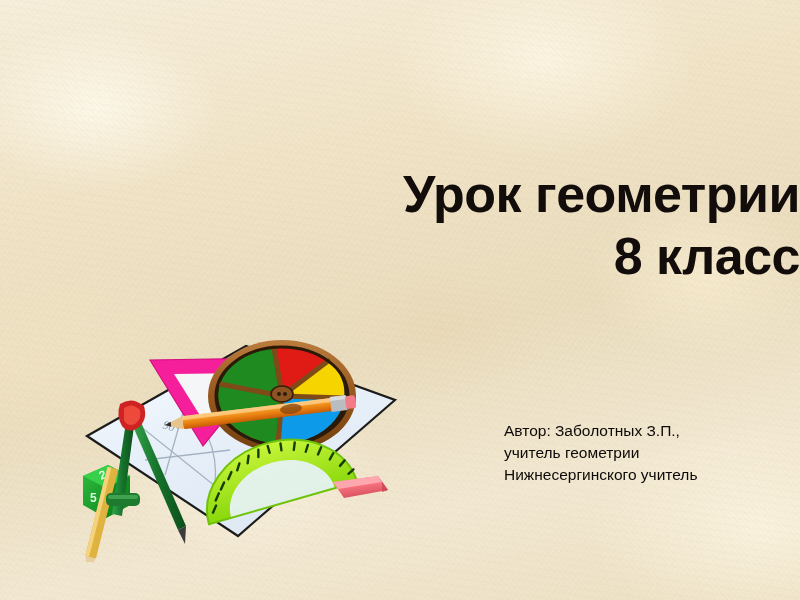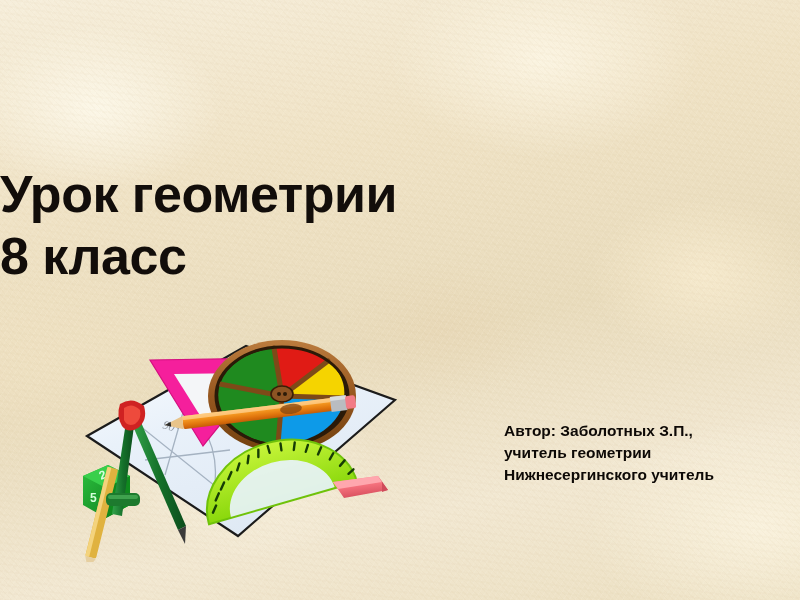--- a/index.html
+++ b/index.html
@@ -35,21 +35,21 @@
       repeating-linear-gradient(122deg, rgba(255,253,244,0.16) 0px, rgba(255,253,244,0.16) 1px, rgba(255,255,255,0) 1px, rgba(255,255,255,0) 5px),
       repeating-linear-gradient(8deg, rgba(196,170,124,0.07) 0px, rgba(196,170,124,0.07) 2px, rgba(255,255,255,0) 2px, rgba(255,255,255,0) 7px);
   }
 
   
   #title-block {
     position: absolute;
     left: 0;
     top: 163px;
     width: 800px;
-    text-align: left;
+    text-align: right;
     z-index: 6;
   }
   .title-line {
     color: #120d0a;
     font-weight: bold;
     font-size: 52px;
     line-height: 62px;
     letter-spacing: -0.5px;
     white-space: nowrap;
   }
@@ -57,21 +57,21 @@
   
   #author-block {
     position: absolute;
     left: 504px;
     top: 420px;
     width: 290px;
     z-index: 6;
   }
   .author-line {
     color: #0d0906;
-    font-weight: bold;
+    font-weight: normal;
     font-size: 15.5px;
     line-height: 22px;
     white-space: nowrap;
   }
 
   
   #illustration {
     position: absolute;
     left: 70px;
     top: 300px;

